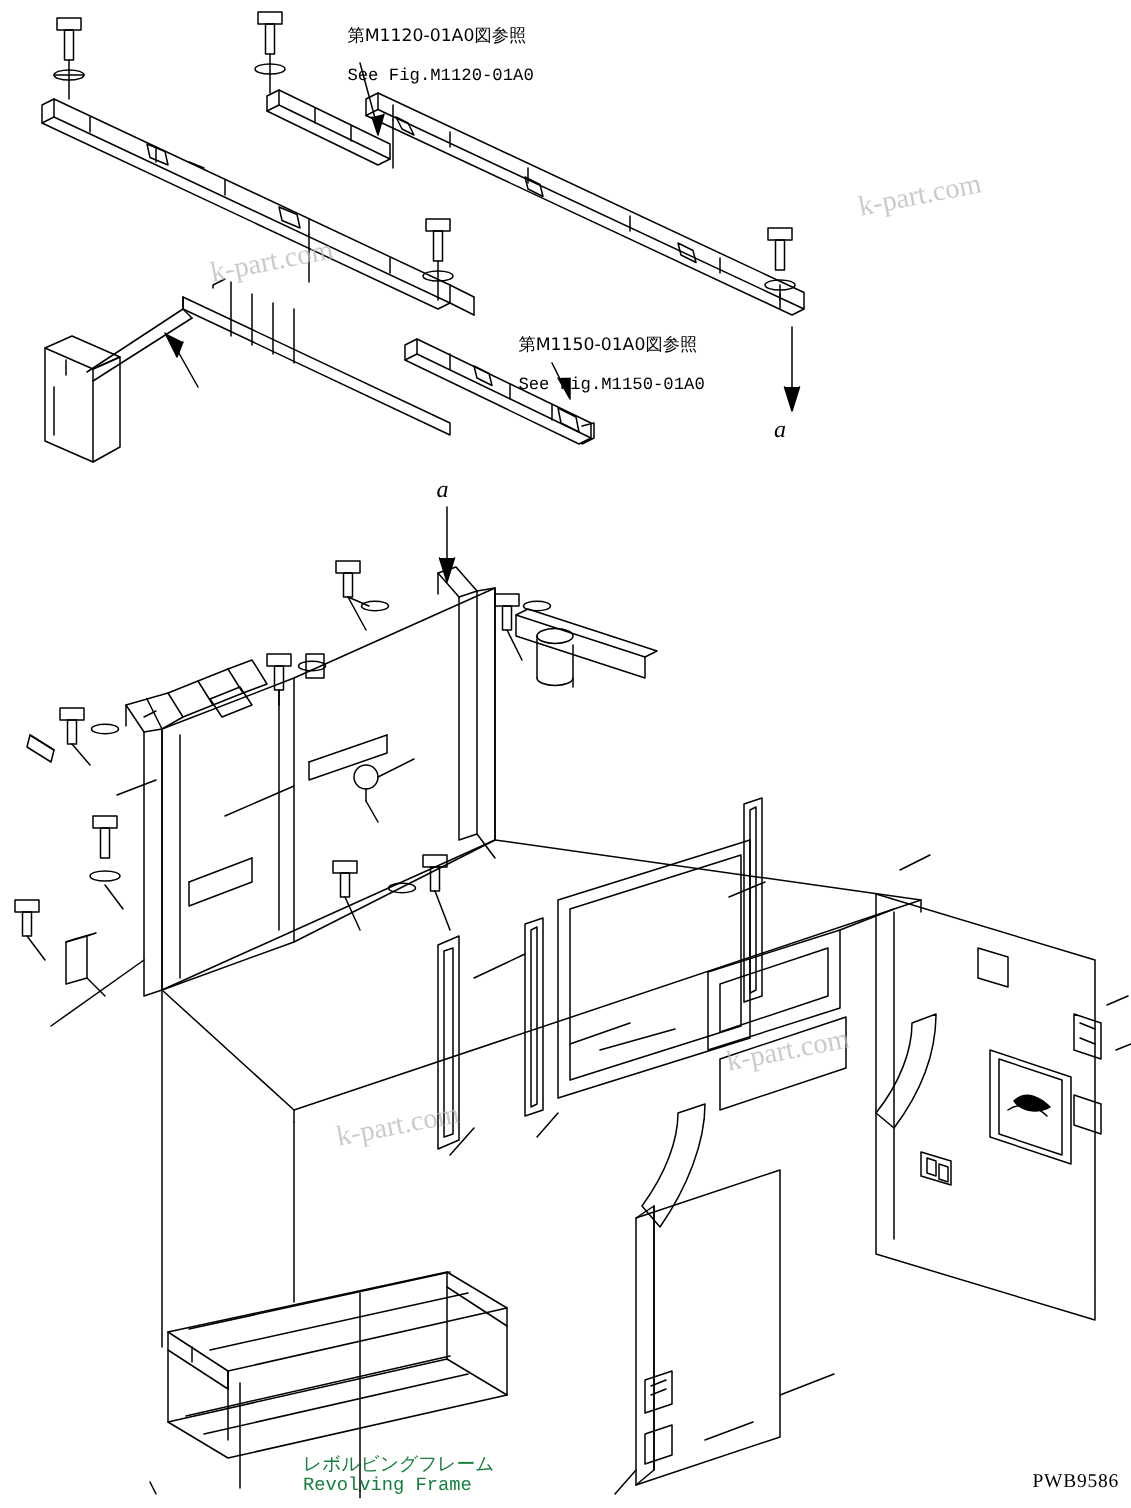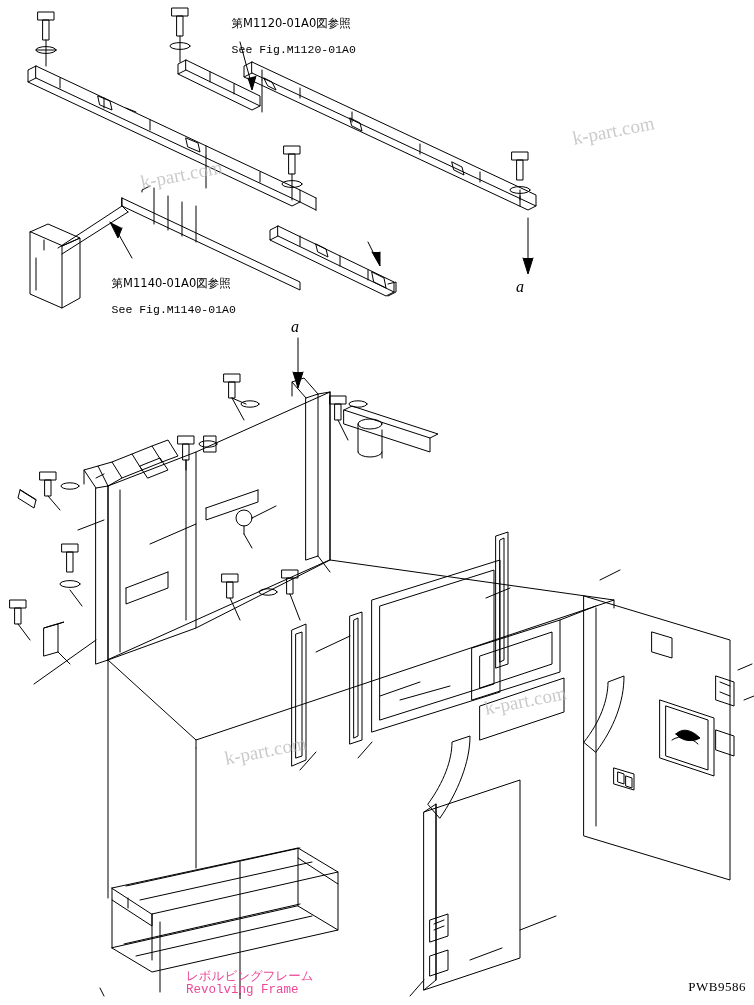--- a/index.html
+++ b/index.html
@@ -65,22 +65,23 @@
   .bottom-title {
     position: absolute;
     left: 186px;
     bottom: 2px;
     text-align: left;
   }
   .bottom-title div {
     font-family: "Liberation Mono", monospace;
     font-size: 12.5px;
     line-height: 14px;
-    color: #ec4899;
+    color: #15803d;
     white-space: pre;
+    margin-left: 16px;
   }
   .bottom-title .jp {
     font-family: "DejaVu Sans", sans-serif;
     font-size: 12.5px;
   }
 </style>
 </head>
 <body>
 
 <div id="page">
@@ -371,25 +372,25 @@
       <path d="M300,770 L316,752"></path>
 
     </g>
   </svg>
 
   <div class="lbl" style="left:204px; top:4px;">
     <span class="lbl-jp">第M1120-01A0図参照</span><br>
     <span>See Fig.M1120-01A0</span>
   </div>
 
-
-  <div class="lbl" style="left:84px; top:264px;">
-    <span class="lbl-jp">第M1140-01A0図参照</span><br>
-    <span>See Fig.M1140-01A0</span>
+  <div class="lbl" style="left:318px; top:210px;">
+    <span class="lbl-jp">第M1150-01A0図参照</span><br>
+    <span>See Fig.M1150-01A0</span>
   </div>
+
 
   <div class="callout-letter" style="left:516px; top:278px;">a</div>
   <div class="callout-letter" style="left:291px; top:318px;">a</div>
 
   <div class="wm" style="left:140px; top:164px;">k-part.com</div>
   <div class="wm" style="left:572px; top:120px;">k-part.com</div>
   <div class="wm" style="left:484px; top:690px;">k-part.com</div>
   <div class="wm" style="left:224px; top:740px;">k-part.com</div>
 
   <div class="bottom-title">

